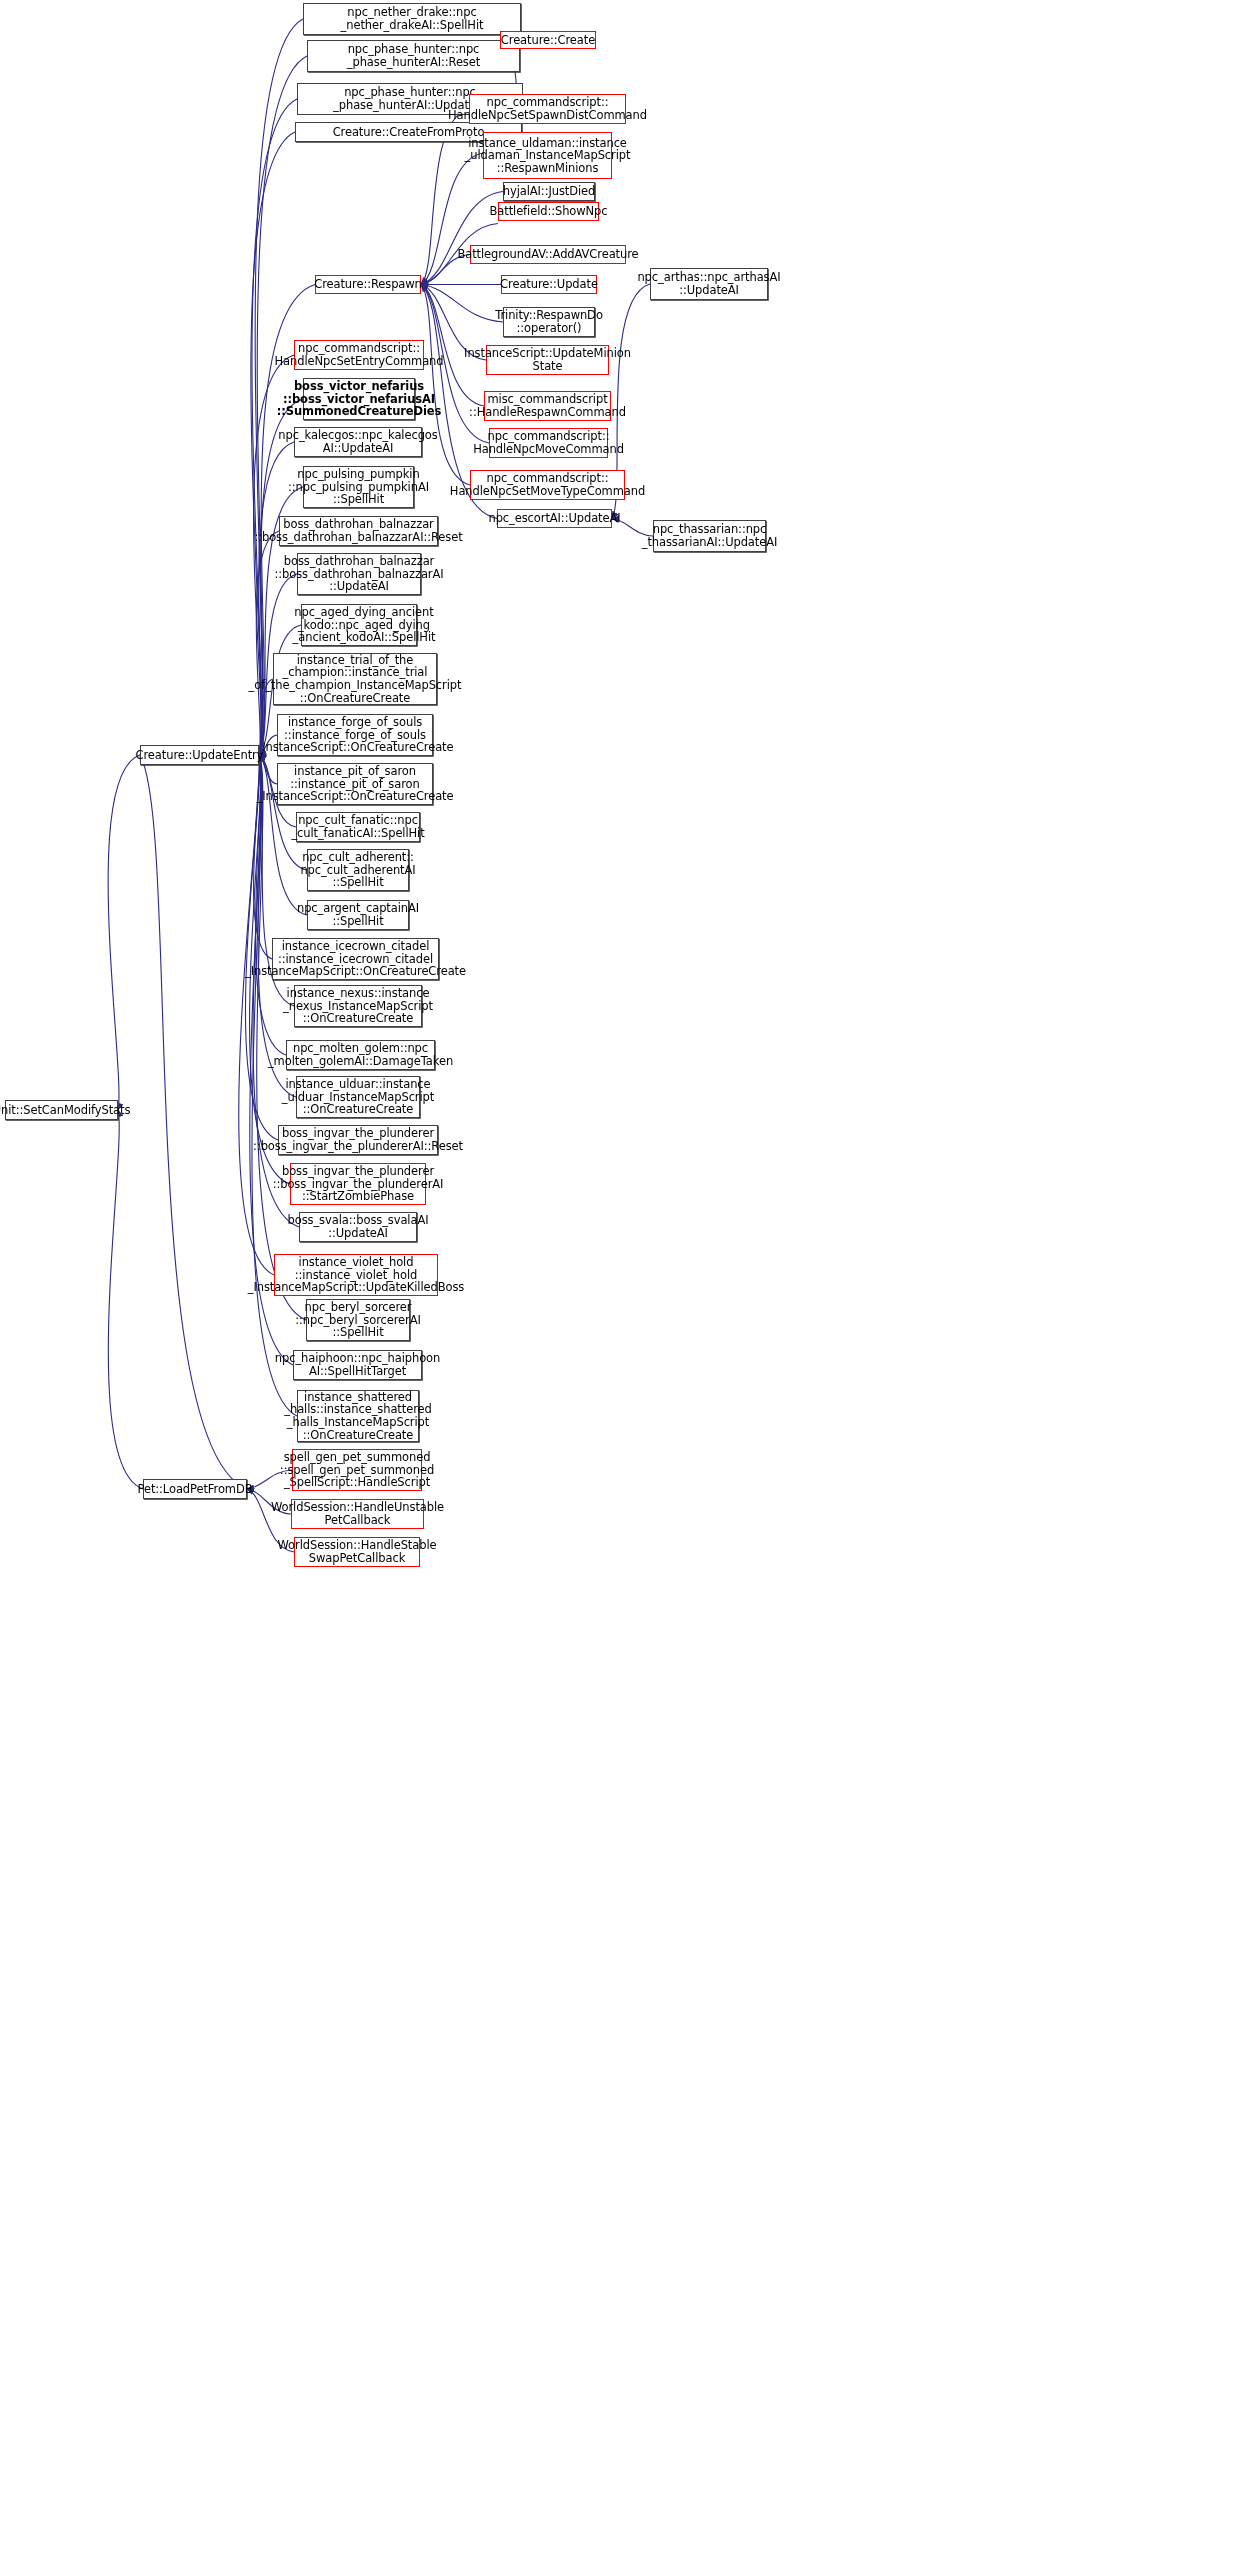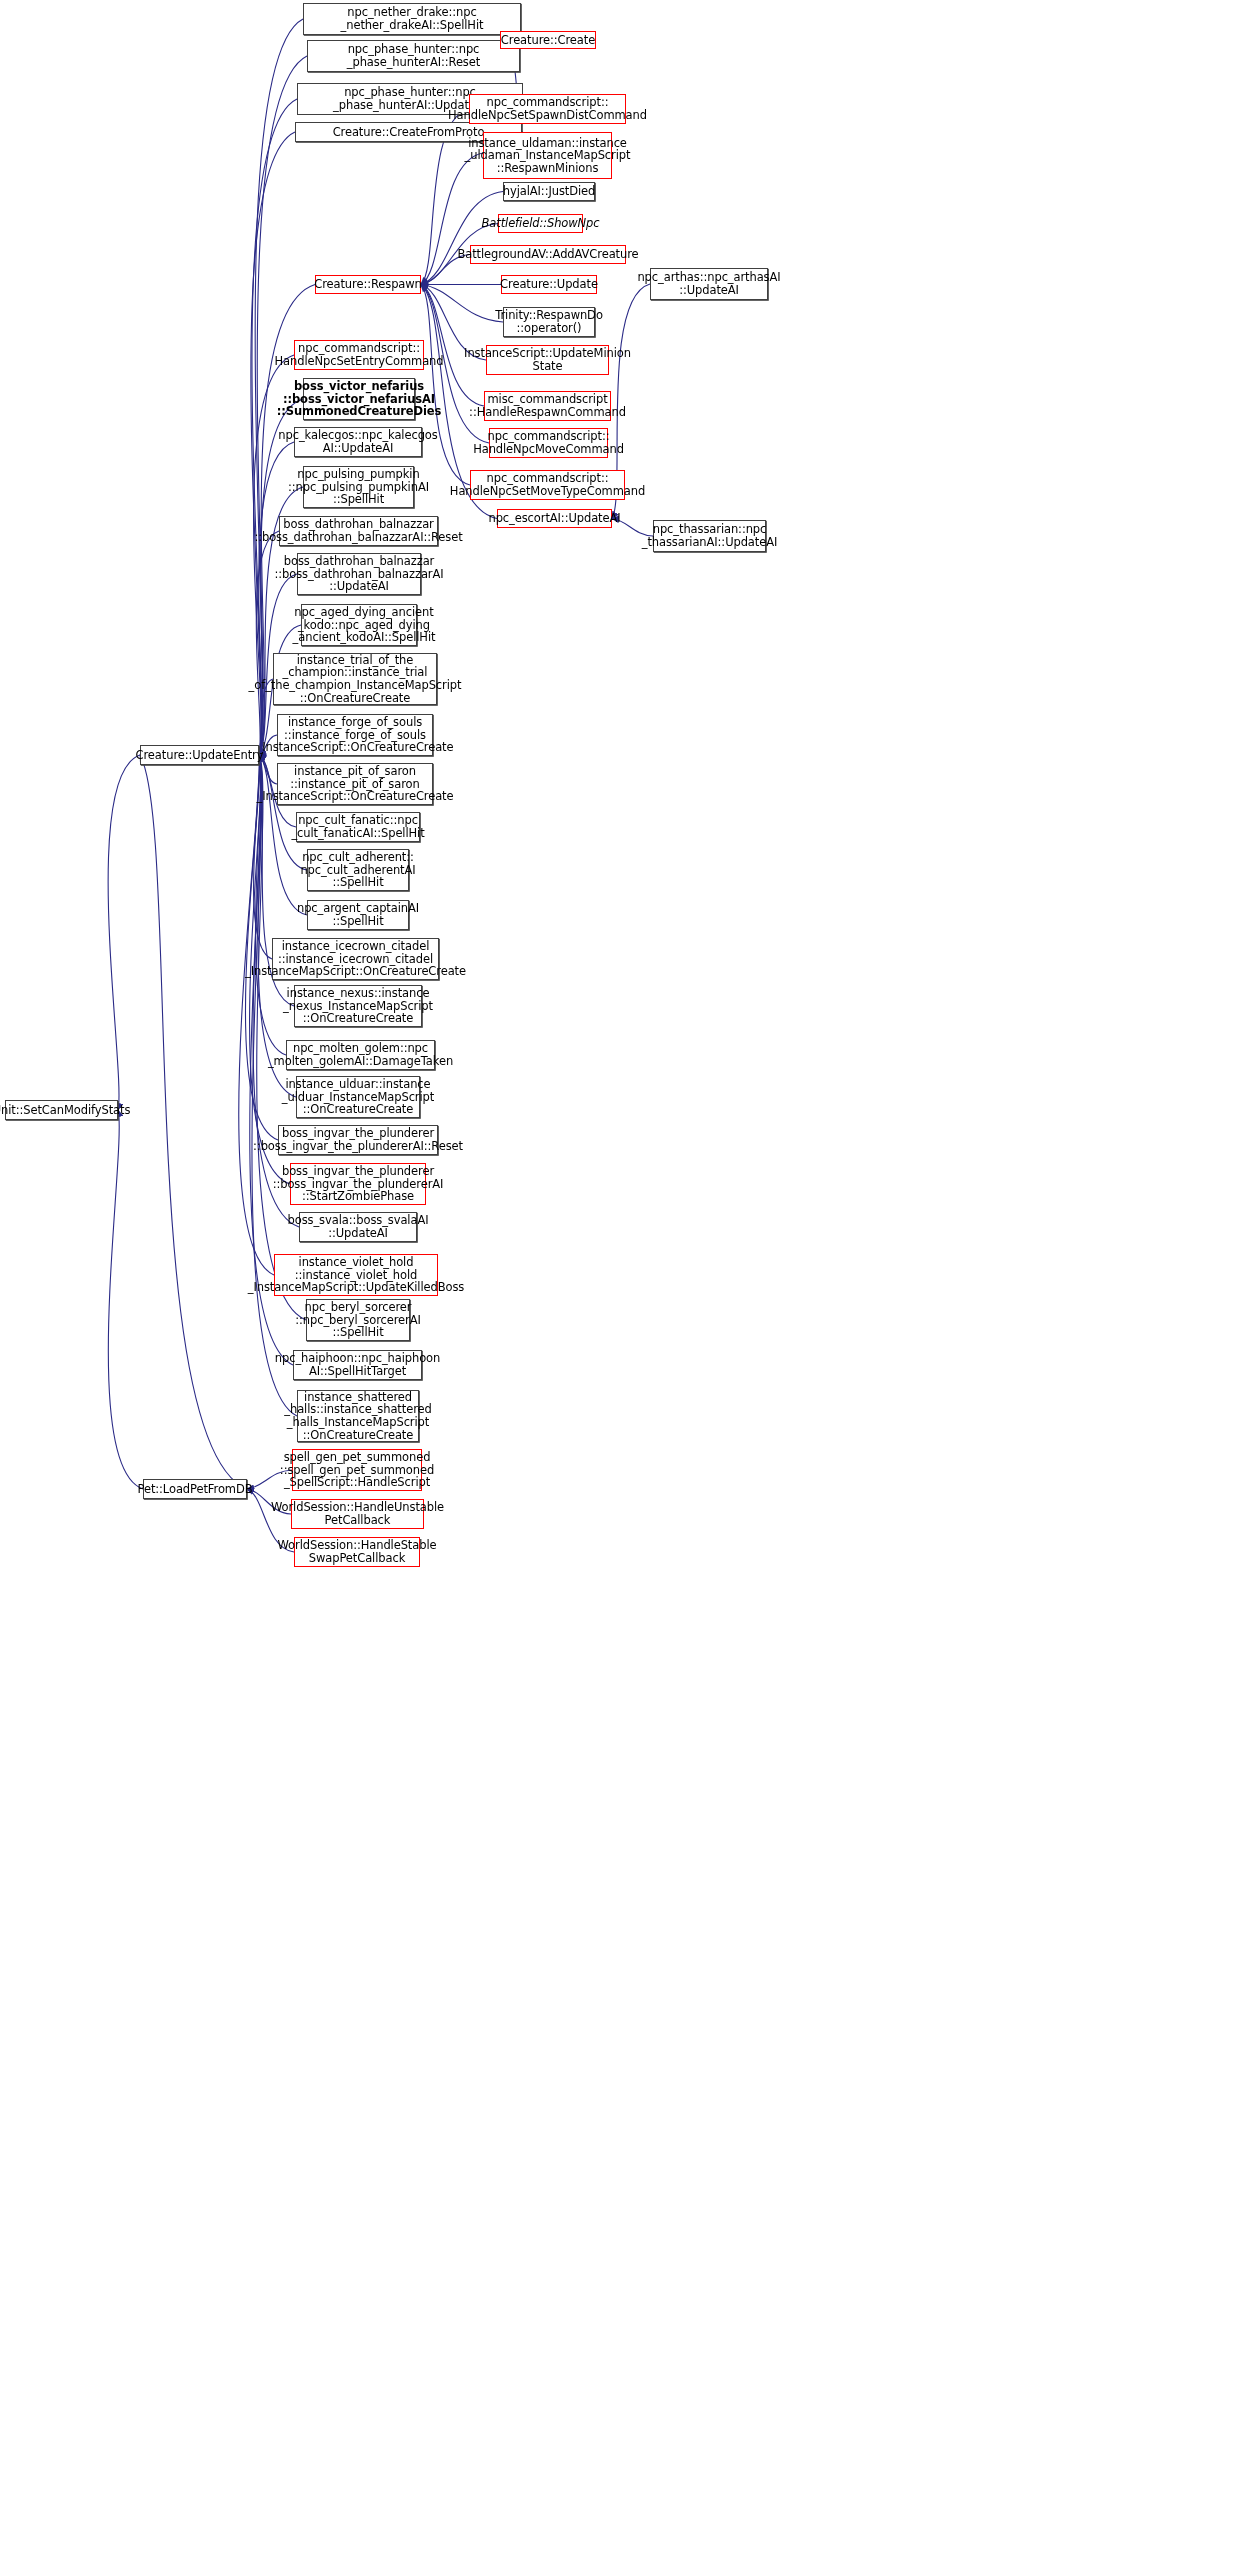--- a/index.html
+++ b/index.html
@@ -104,21 +104,21 @@
       <div class="node" style="left: 297px; top: 83px; width: 226px; height: 32px;">npc_phase_hunter::npc
 _phase_hunterAI::UpdateAI</div>
       <div class="node thick" style="left: 295px; top: 122px; width: 227px; height: 20px;">Creature::CreateFromProto</div>
       <div class="node red" style="left: 500px; top: 31px; width: 96px; height: 18px;">Creature::Create</div>
       <div class="node red" style="left: 469px; top: 94px; width: 157px; height: 30px;">npc_commandscript::
 HandleNpcSetSpawnDistCommand</div>
       <div class="node red" style="left: 483px; top: 132px; width: 129px; height: 47px;">instance_uldaman::instance
 _uldaman_InstanceMapScript
 ::RespawnMinions</div>
       <div class="node thick" style="left: 503px; top: 182px; width: 92px; height: 19px;">hyjalAI::JustDied</div>
-      <div class="node red" style="left: 498px; top: 214px; width: 85px; height: 19px; font-style: italic;">Battlefield::ShowNpc</div>
+      <div class="node red" style="left: 498px; top: 202px; width: 101px; height: 19px;">Battlefield::ShowNpc</div>
       <div class="node red" style="left: 470px; top: 245px; width: 156px; height: 19px;">BattlegroundAV::AddAVCreature</div>
       <div class="node red" style="left: 315px; top: 275px; width: 106px; height: 19px;">Creature::Respawn</div>
       <div class="node red" style="left: 501px; top: 275px; width: 96px; height: 19px;">Creature::Update</div>
       <div class="node thick" style="left: 503px; top: 307px; width: 92px; height: 30px;">Trinity::RespawnDo
 ::operator()</div>
       <div class="node red" style="left: 486px; top: 345px; width: 123px; height: 30px;">InstanceScript::UpdateMinion
 State</div>
       <div class="node red" style="left: 294px; top: 340px; width: 130px; height: 30px;">npc_commandscript::
 HandleNpcSetEntryCommand</div>
       <div class="node thick" style="left: 303px; top: 378px; width: 112px; height: 42px; font-weight: bold;">boss_victor_nefarius

